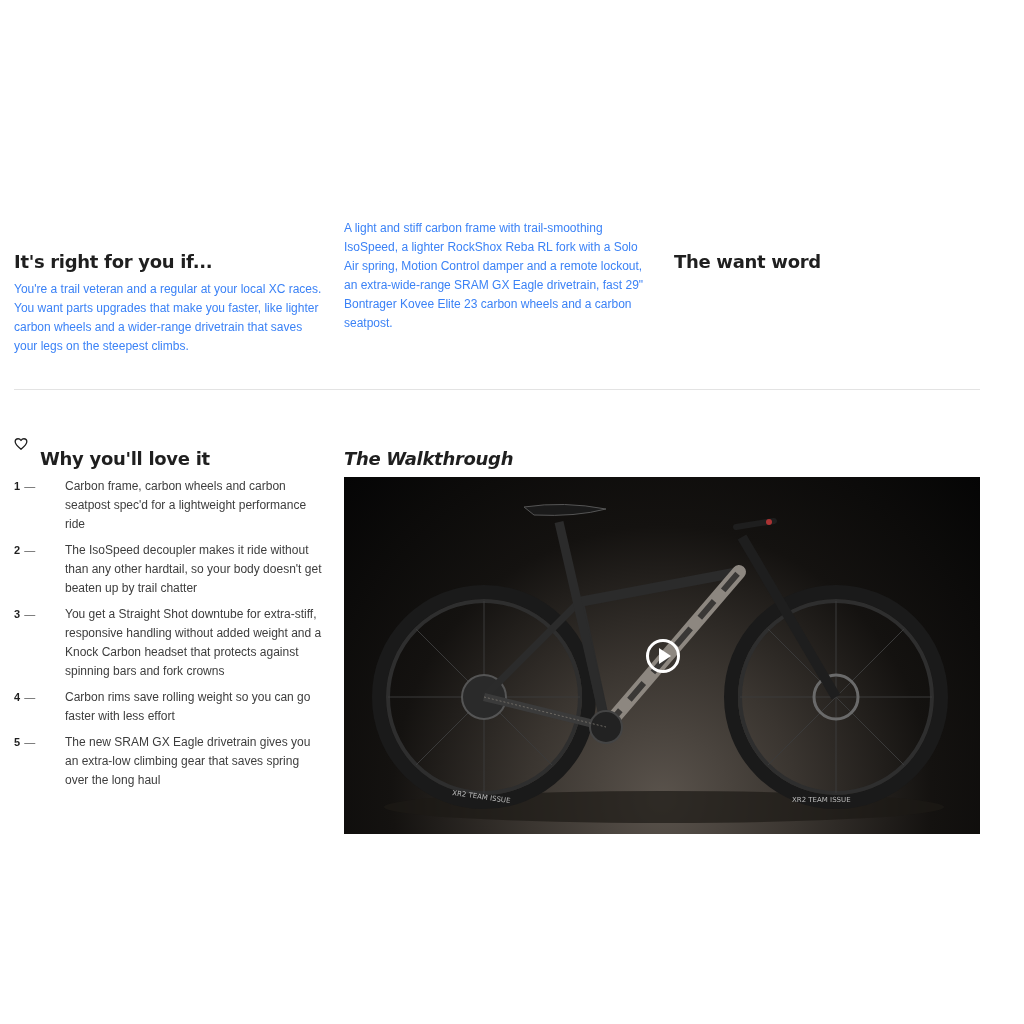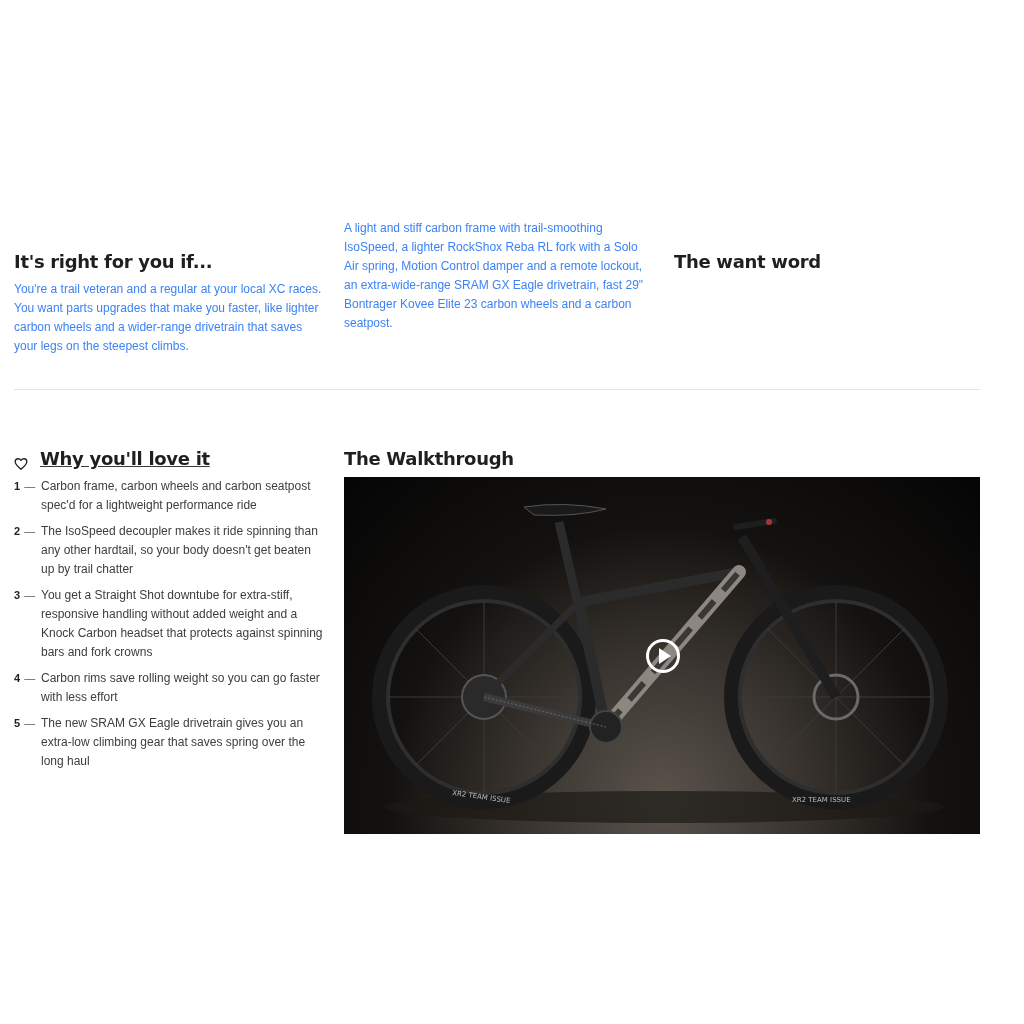--- a/index.html
+++ b/index.html
@@ -22,33 +22,33 @@
     p.body-text {
       font-size: 12px; line-height: 19px; color: #3b82f6;
     }
 
     .divider {
       position: absolute; top: 389px; left: 14px; width: 966px;
       height: 1px; background: #e3e3e3;
     }
 
     .love { position: absolute; top: 416px; left: 14px; width: 310px; }
-    .love-head { display: flex; align-items: flex-end; margin-bottom: 6px; text-decoration: underline; }
+    .love-head { display: flex; align-items: center; margin-bottom: 6px; }
     .heart-icon { width: 14px; height: 14px; margin-right: 12px; display: inline-block; }
     .love-list { list-style: none; }
     .love-item { display: flex; margin-bottom: 7px; }
     .love-num {
       width: 27px; flex: none; font-size: 11px; font-weight: bold;
       color: #1f1f1f; line-height: 19px; white-space: nowrap;
     }
     .love-num .dash { font-weight: normal; color: #555; margin-left: 4px; }
-    .love-text { font-size: 12px; line-height: 19px; color: #3d3d3d; }
+    .love-text { font-size: 12px; line-height: 19px; color: #3d3d3d; margin-left: 24px; }
 
     .walk { position: absolute; top: 416px; left: 344px; width: 636px; }
-    .walk .section-title { margin-bottom: 6px; }
+    .walk .section-title { margin-bottom: 6px; font-style: italic; }
     .video {
       position: relative; width: 636px; height: 357px; overflow: hidden;
       background: radial-gradient(ellipse at 50% 90%, #5a534c 0%, #3a3530 30%, #141210 60%, #050505 100%);
       cursor: pointer;
     }
     .video svg.bike { position: absolute; left: 0; top: 0; }
     .play-button {
       position: absolute; left: 302px; top: 162px; width: 34px; height: 34px;
       border: 3px solid #ffffff; border-radius: 50%;
       display: flex; align-items: center; justify-content: center;
@@ -87,21 +87,21 @@
       </span>
       <h2 class="section-title" style="margin-bottom:0">Why you'll love it</h2>
     </div>
     <ol class="love-list">
       <li class="love-item">
         <span class="love-num"><span>1</span><span class="dash">—</span></span>
         <span class="love-text">Carbon frame, carbon wheels and carbon seatpost spec'd for a lightweight performance ride</span>
       </li>
       <li class="love-item">
         <span class="love-num"><span>2</span><span class="dash">—</span></span>
-        <span class="love-text">The IsoSpeed decoupler makes it ride spinning than any other hardtail, so your body doesn't get beaten up by trail chatter</span>
+        <span class="love-text">The IsoSpeed decoupler makes it ride without than any other hardtail, so your body doesn't get beaten up by trail chatter</span>
       </li>
       <li class="love-item">
         <span class="love-num"><span>3</span><span class="dash">—</span></span>
         <span class="love-text">You get a Straight Shot downtube for extra-stiff, responsive handling without added weight and a Knock Carbon headset that protects against spinning bars and fork crowns</span>
       </li>
       <li class="love-item">
         <span class="love-num"><span>4</span><span class="dash">—</span></span>
         <span class="love-text">Carbon rims save rolling weight so you can go faster with less effort</span>
       </li>
       <li class="love-item">

